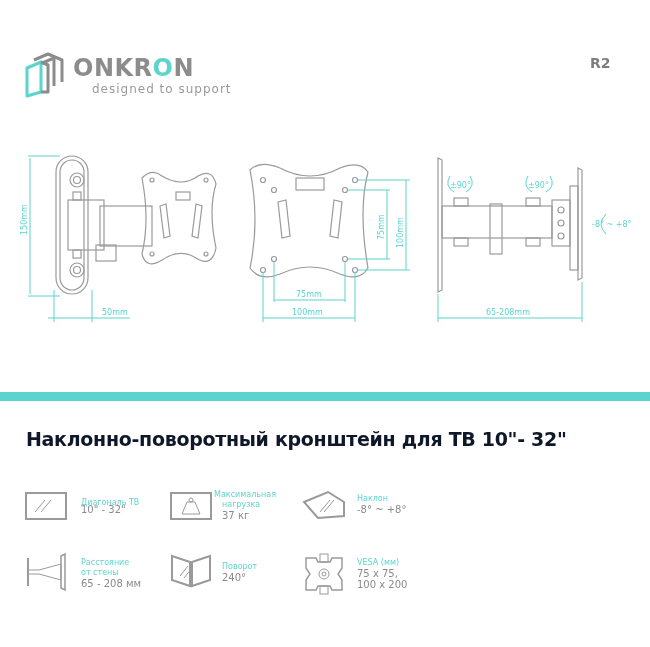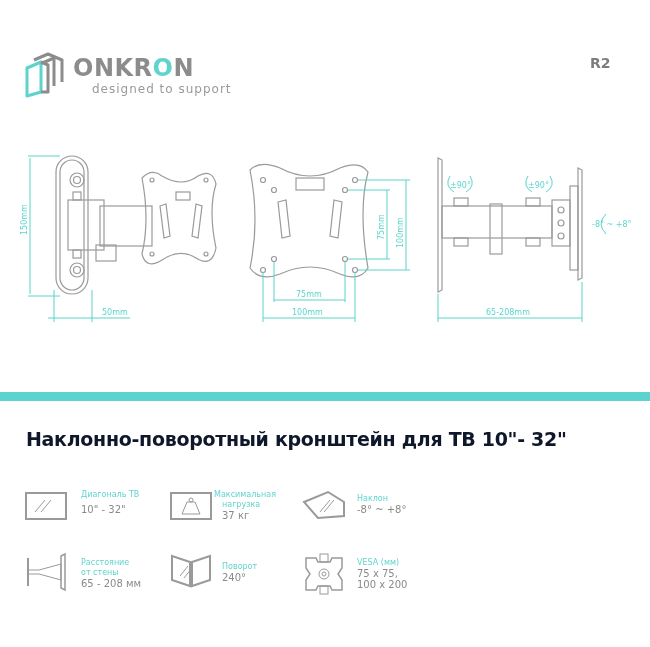--- a/index.html
+++ b/index.html
@@ -131,21 +131,21 @@
 </svg>
 
 <div class="abs band"></div>
 <div class="abs headline">Наклонно-поворотный кронштейн для ТВ 10"- 32"</div>
 
 <div class="abs" style="left:25px;top:490px;">
   <svg class="abs" style="left:0;top:2px" width="42" height="28" viewBox="0 0 42 28">
       <rect x="1" y="1" width="40" height="26" fill="none" stroke="#9a9a9a" stroke-width="2"></rect>
       <path d="M10 20 L20 8 M16 20 L26 8" stroke="#9a9a9a"></path>
     </svg>
-  <div class="abs feat-label" style="left:56px;top:0;white-space:nowrap">Диагональ ТВ</div>
+  <div class="abs feat-label" style="left:56px;top:8px;white-space:nowrap">Диагональ ТВ</div>
   <div class="abs feat-value" style="left:56px;top:14px;white-space:nowrap">10" - 32"</div>
 </div>
 
 <div class="abs" style="left:170px;top:490px;">
   <svg class="abs" style="left:0;top:2px" width="42" height="28" viewBox="0 0 42 28">
       <rect x="1" y="1" width="40" height="26" fill="none" stroke="#9a9a9a" stroke-width="2"></rect>
       <path d="M12 22 L17 10 L25 10 L30 22 Z" fill="none" stroke="#9a9a9a"></path>
       <circle cx="21" cy="8" r="2" fill="none" stroke="#9a9a9a"></circle>
     </svg>
   <div class="abs feat-label" style="left:44px;top:0;white-space:nowrap">Максимальная</div>

